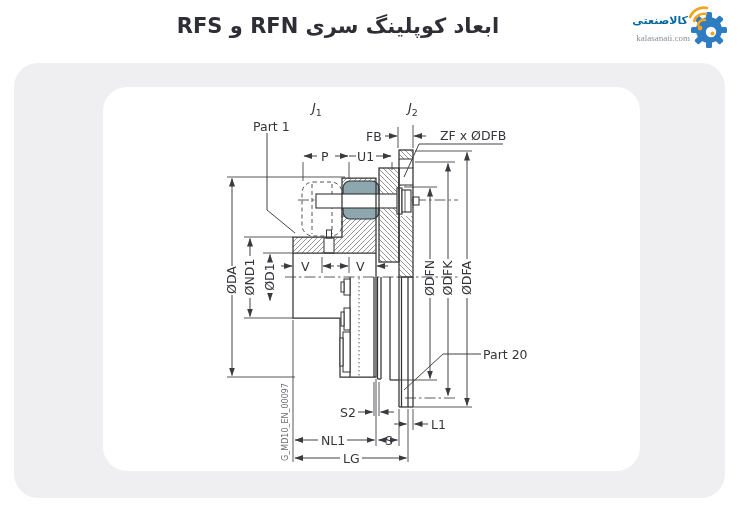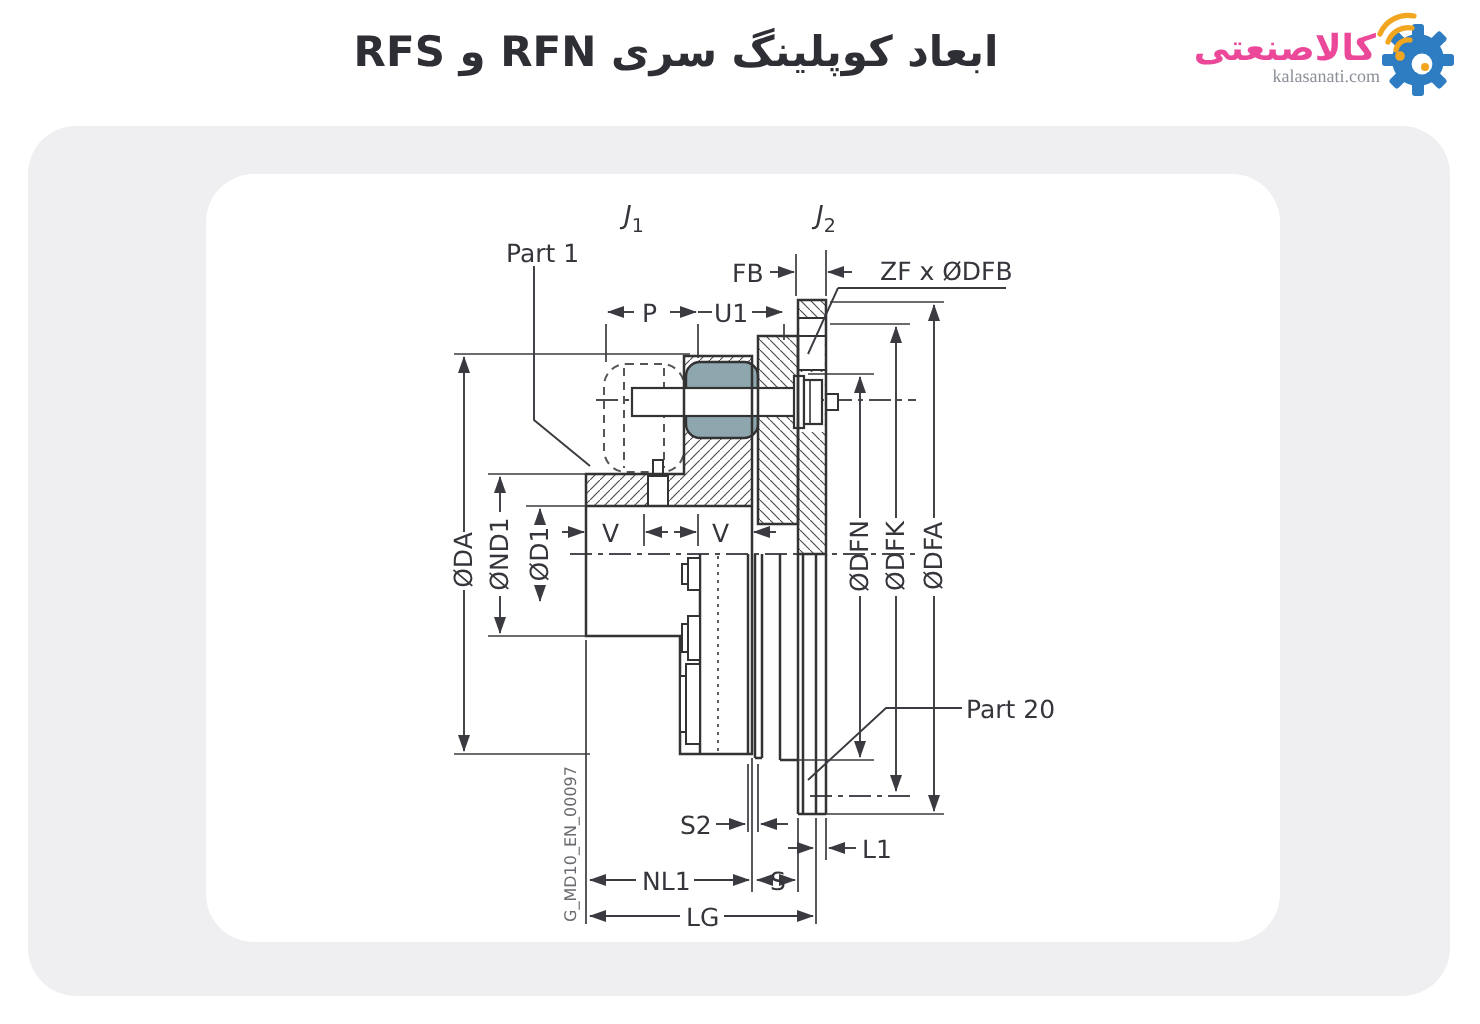--- a/index.html
+++ b/index.html
@@ -1,22 +1,22 @@
 <!DOCTYPE html>
 <html lang="fa"><head>
 <meta charset="utf-8">
 <style>
   html,body{margin:0;padding:0;background:#ffffff;}
   body{width:740px;height:512px;position:relative;overflow:hidden;
        font-family:"DejaVu Sans","Liberation Sans",sans-serif;}
   .page-title{position:absolute;top:14px;left:0;width:676px;text-align:center;
       font-size:21px;font-weight:700;color:#2e2e35;direction:rtl;}
   .logo{position:absolute;top:4px;right:12px;width:118px;height:46px;}
-  .logo .brand{position:absolute;top:10px;right:40px;font-size:18px;font-weight:700;
-      color:#ec4899;direction:rtl;white-space:nowrap;}
+  .logo .brand{position:absolute;top:10px;right:40px;font-size:11px;font-weight:700;
+      color:#0369a1;direction:rtl;white-space:nowrap;}
   .logo .domain{position:absolute;top:29px;right:38px;font-size:9px;color:#8a8f98;font-family:Liberation Serif, serif;}
   .gray-card{position:absolute;left:14px;top:63px;width:711px;height:435px;
       background:#efeff1;border-radius:24px;}
   .white-card{position:absolute;left:103px;top:87px;width:537px;height:384px;
       background:#ffffff;border-radius:24px;}
   svg.drawing{position:absolute;left:0;top:0;width:740px;height:512px;}
   svg text{font-family:"DejaVu Sans","Liberation Sans",sans-serif;fill:#35353b;}
   .dimtxt{font-size:12.5px;}
   .codetxt{font-size:8px;fill:#6a6a70;}
   .jtxt{font-size:13px;font-style:italic;}

